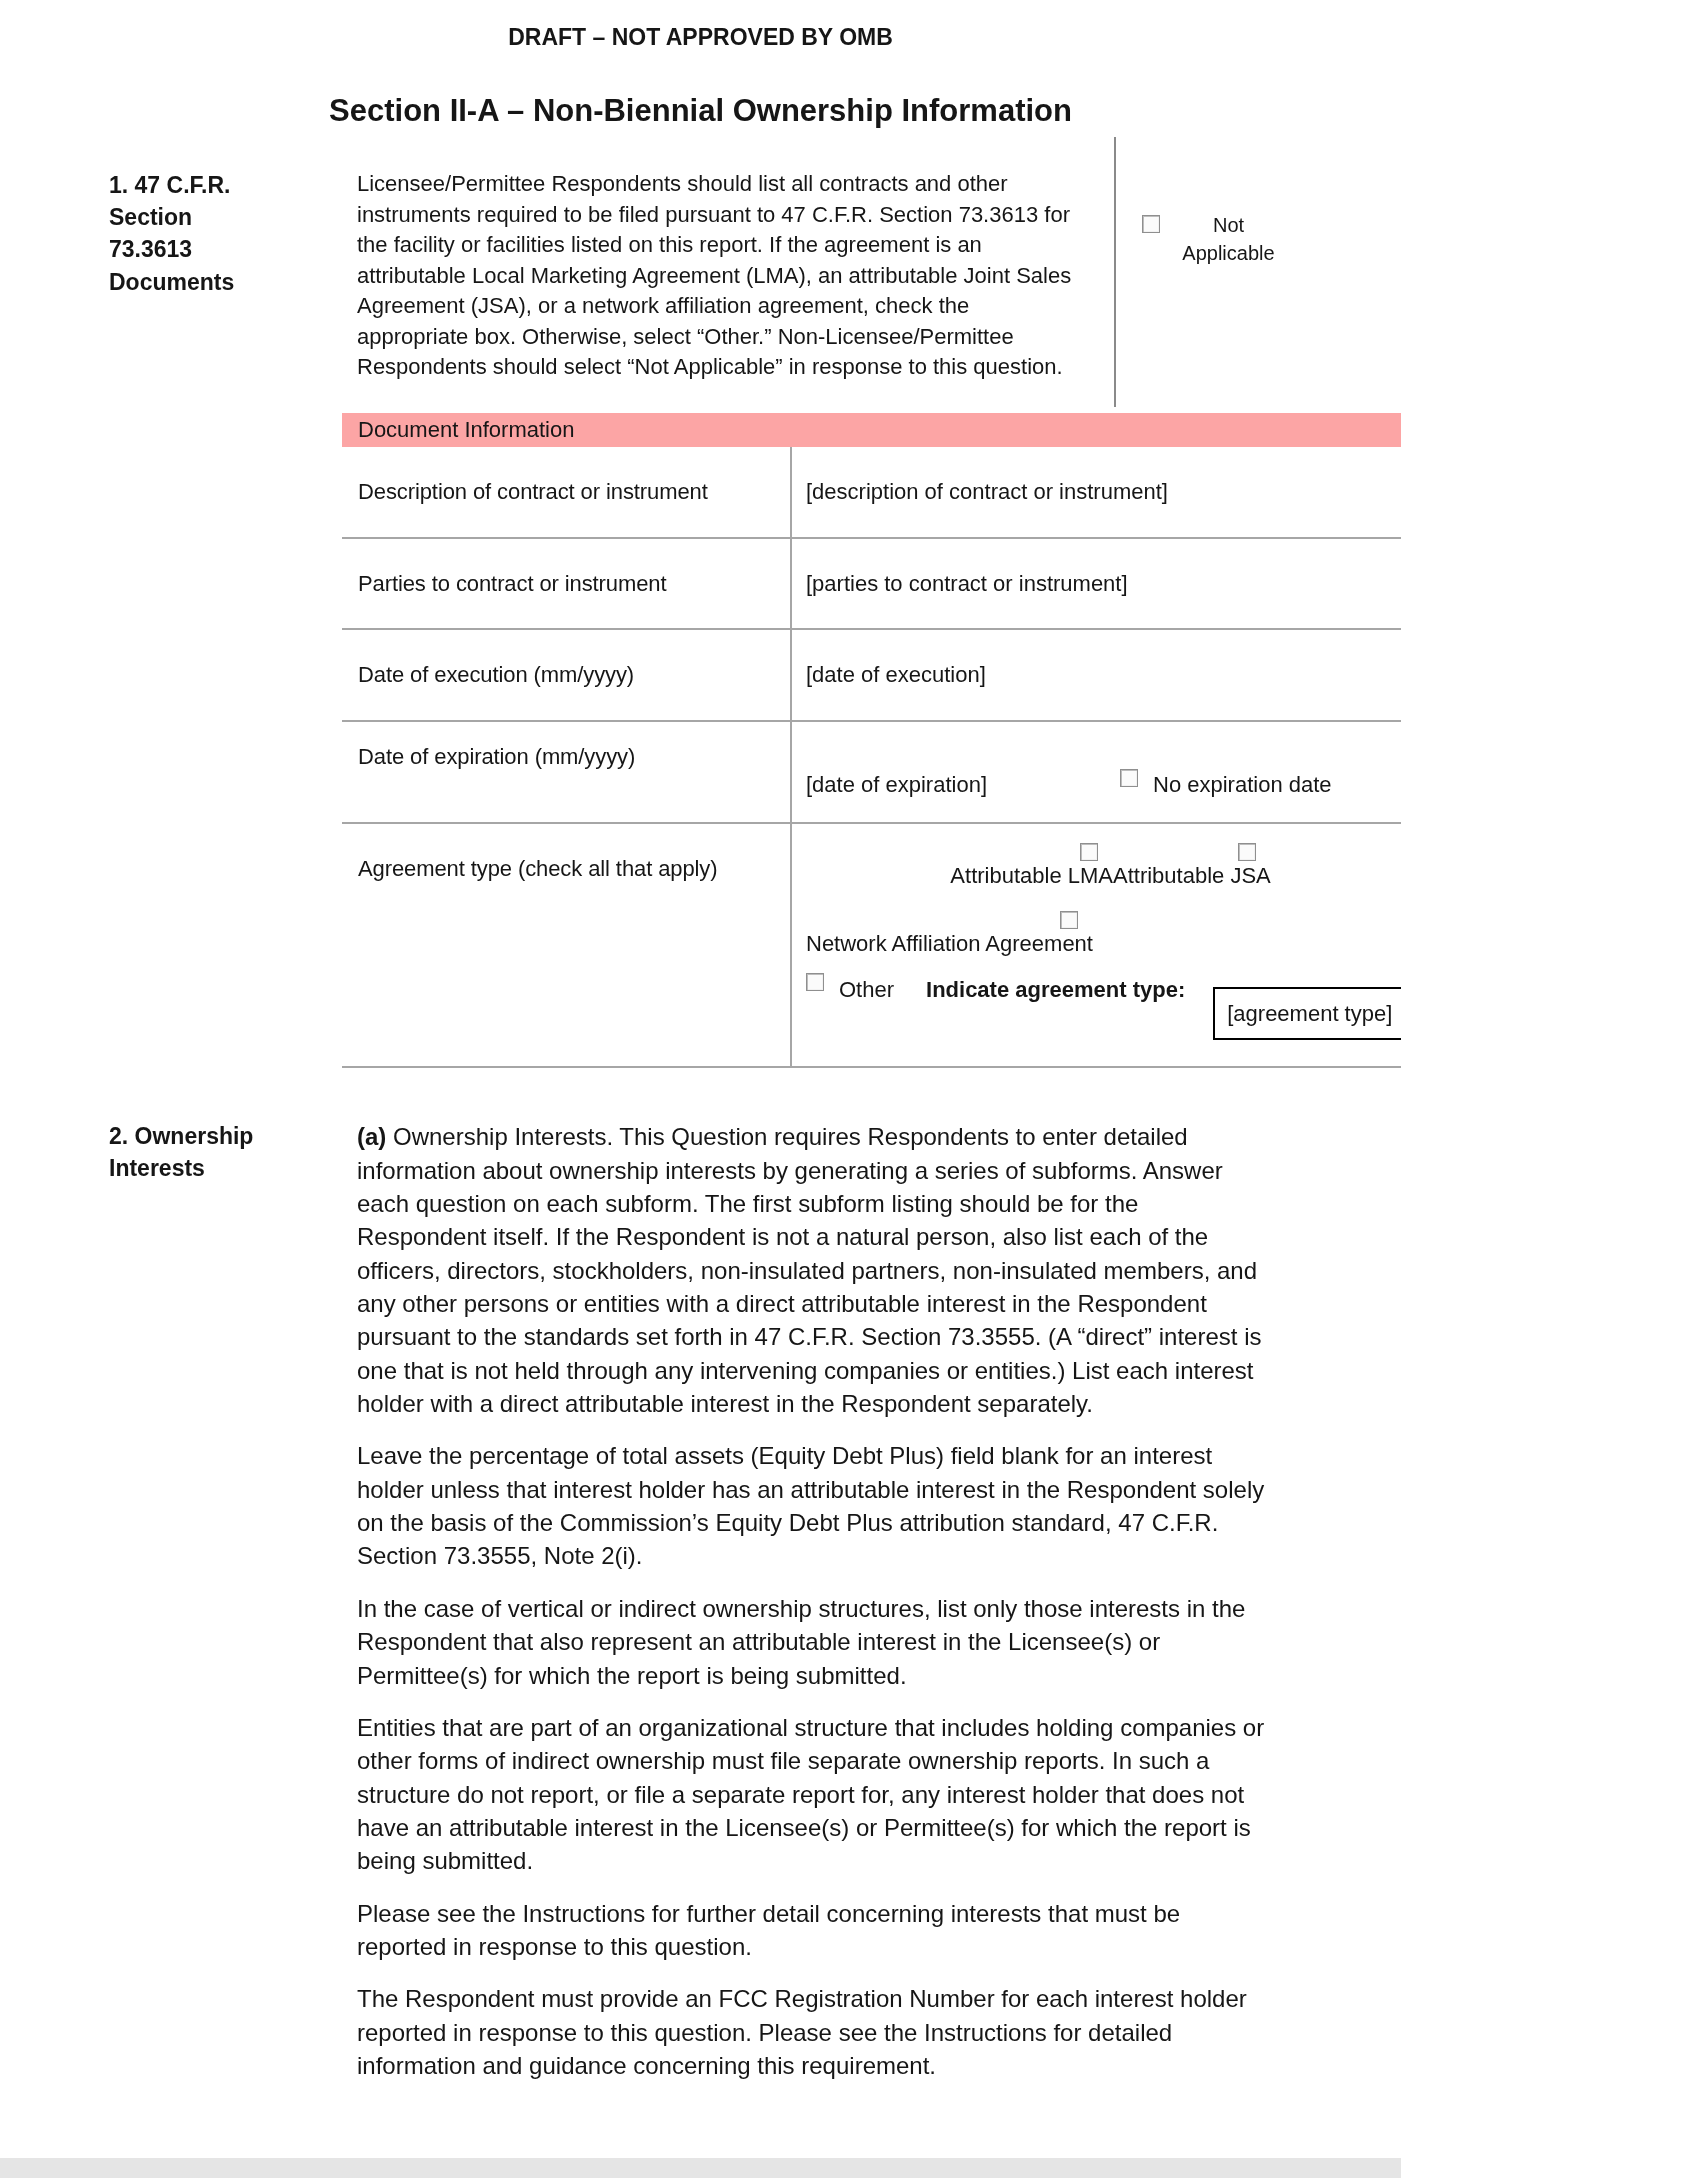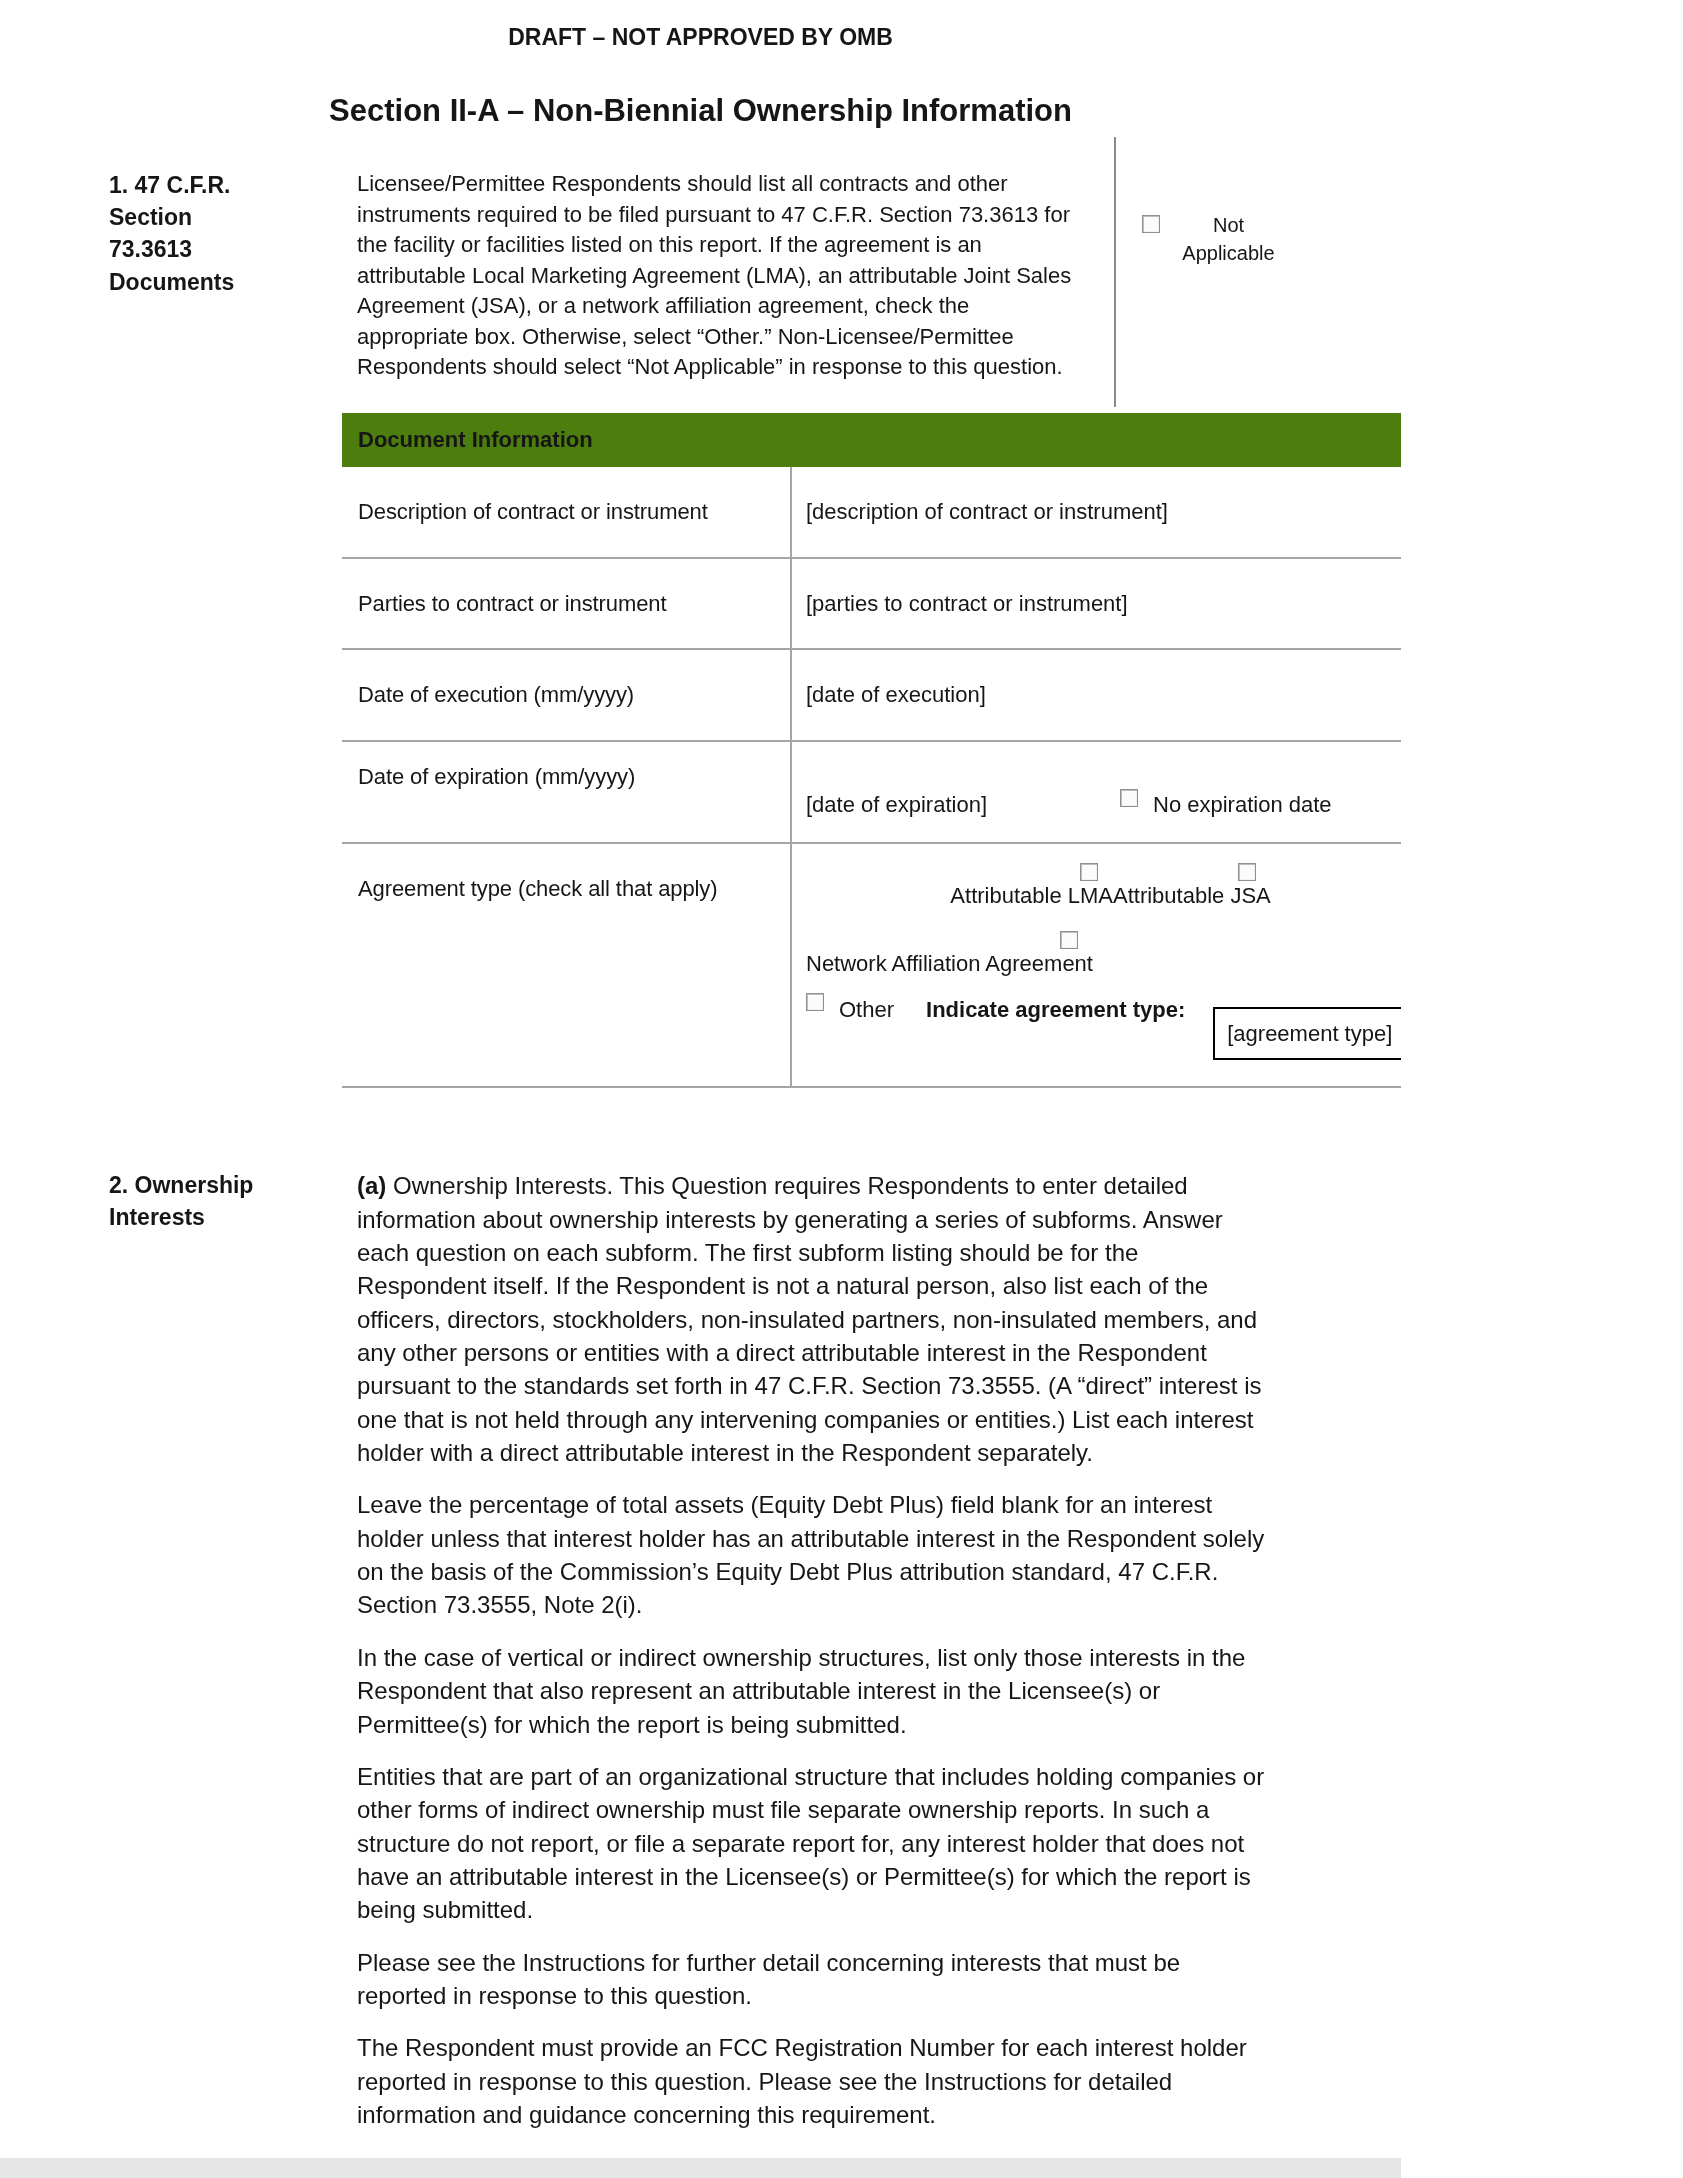--- a/index.html
+++ b/index.html
@@ -72,23 +72,23 @@
     line-height: 1.42;
   }
   
   .doc-table {
     margin: 30px 0 0 342px;
     width: 1216px;
     font-size: 22px;
     border-bottom: 2px solid #a6a6a6;
   }
   .t-head {
-    background: #4d7c0f;
-    font-weight: bold;
-    padding: 14px 16px;
+    background: #fca5a5;
+    font-weight: normal;
+    padding: 4px 16px;
   }
   .t-row { display: flex; }
   .t-row + .t-row { border-top: 2px solid #a6a6a6; }
   .t-label {
     width: 450px;
     flex: none;
     padding: 30px 4px 30px 16px;
     border-right: 2px solid #a6a6a6;
     font-size: 22px;
     letter-spacing: -0.1px;
@@ -118,21 +118,21 @@
   .agr-box {
     margin-left: 28px;
     width: 301px;
     height: 53px;
     border: 2px solid #000000;
     display: flex;
     align-items: center;
     padding-left: 12px;
   }
   
-  .q2 { margin-top: 81px; }
+  .q2 { margin-top: 52px; }
   .q2-text {
     flex: 1;
     font-size: 24px;
     line-height: 1.39;
     padding-right: 36px;
   }
   .q2-text p { margin: 0 0 19px 0; }
   .q2-text b { font-weight: bold; }
   .footer-bar {
     position: absolute;

